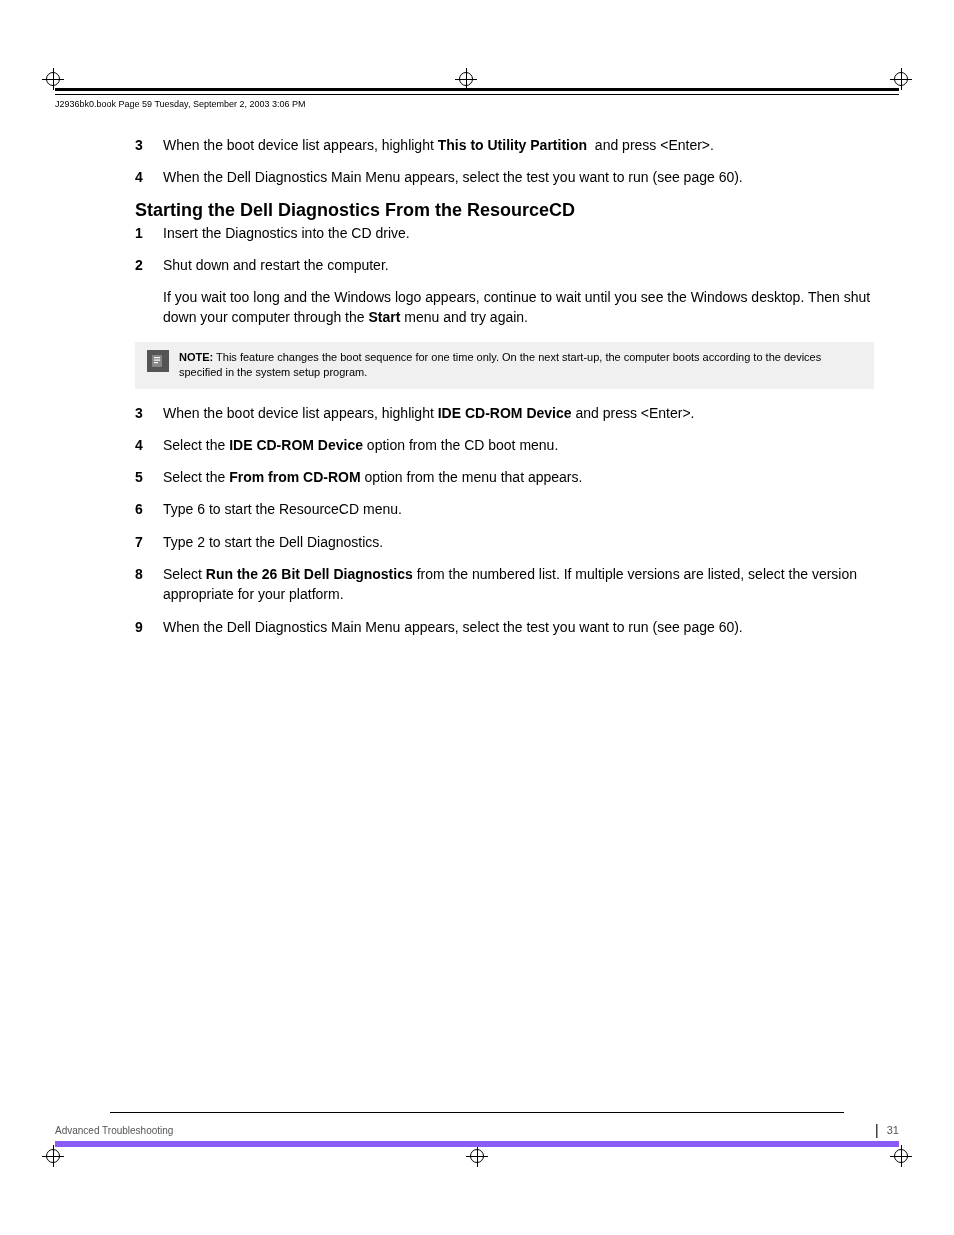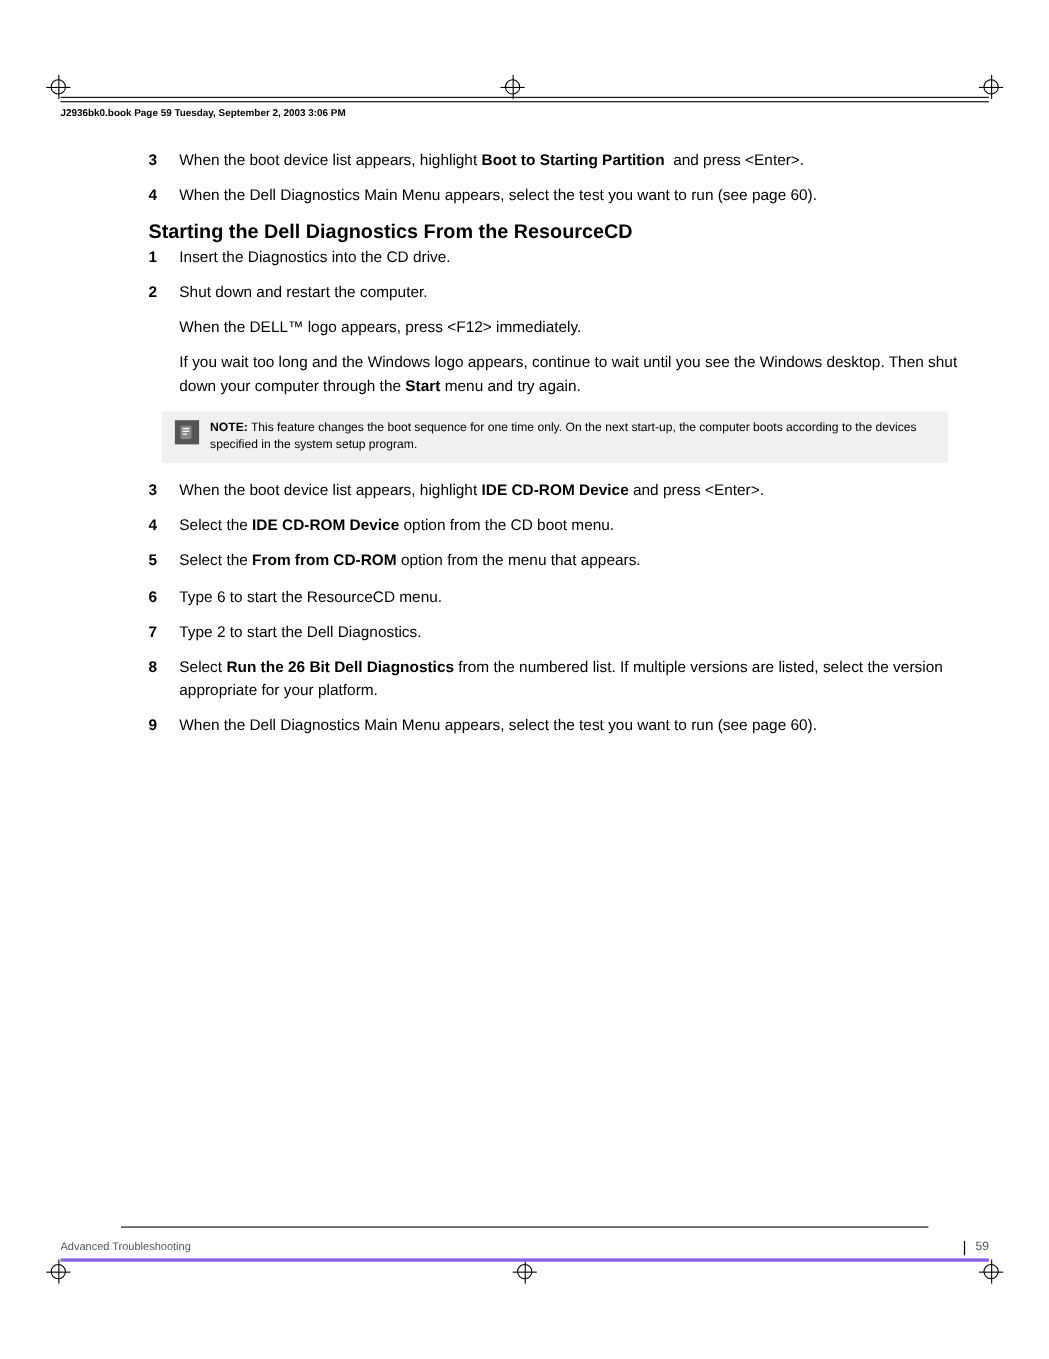--- a/index.html
+++ b/index.html
@@ -61,35 +61,34 @@
     .ch-tl { top: 68px; left: 42px; }
     .ch-tc { top: 68px; left: 50%; transform: translateX(-50%); }
     .ch-tr { top: 68px; right: 42px; }
 
     
     .header-bar {
       position: absolute;
       top: 88px;
       left: 55px;
       right: 55px;
-      border-top: 1px solid #000000;
+      border-top: 3px solid #000000;
       padding-top: 3px;
       font-size: 9px;
       font-family: Arial, sans-serif;
       color: #000;
-      font-weight: bold;
     }
 
     
     .footer-bar {
       position: absolute;
       bottom: 88px;
       left: 55px;
       right: 55px;
-      border-bottom: 3px solid #8b5cf6;
+      border-bottom: 6px solid #8b5cf6;
       padding-bottom: 3px;
       display: flex;
       justify-content: space-between;
       align-items: center;
       font-size: 11px;
       font-family: Arial, sans-serif;
       color: #555;
     }
 
     .footer-left {
@@ -143,21 +142,21 @@
       margin-top: 6px;
     }
 
     
     .note-box {
       display: flex;
       align-items: flex-start;
       background: #f0f0f0;
       border: none;
       padding: 8px 12px;
-      margin: 14px 12px;
+      margin: 14px 0;
       font-size: 11px;
       font-family: Arial, sans-serif;
       line-height: 1.4;
     }
 
     .note-icon {
       width: 22px;
       height: 22px;
       background: #555;
       margin-right: 10px;
@@ -227,43 +226,40 @@
 
   <div class="header-bar">
     <hr class="separator-line">
     <span>J2936bk0.book  Page 59  Tuesday, September 2, 2003  3:06 PM</span>
   </div>
 
   <div class="content">
 
     <div class="list-item">
       <span class="list-num">3</span>
-      <span class="list-text">When the boot device list appears, highlight <strong>Boot to Starting Partition</strong>&nbsp; and press &lt;Enter&gt;.</span>
+      <span class="list-text">When the boot device list appears, highlight <strong>This to Utility Partition</strong>&nbsp; and press &lt;Enter&gt;.</span>
     </div>
 
     <div class="list-item">
       <span class="list-num">4</span>
       <span class="list-text">When the Dell Diagnostics Main Menu appears, select the test you want to run (see page 60).</span>
     </div>
 
     <div class="section-heading">Starting the Dell Diagnostics From the ResourceCD</div>
 
     <div class="list-item">
       <span class="list-num">1</span>
       <span class="list-text">Insert the Diagnostics into the CD drive.</span>
     </div>
 
     <div class="list-item">
       <span class="list-num">2</span>
       <span class="list-text">Shut down and restart the computer.</span>
     </div>
 
-    <div class="sub-para">
-      When the DELL™ logo appears, press &lt;F12&gt; immediately.
-    </div>
 
     <div class="sub-para">
       If you wait too long and the Windows logo appears, continue to wait until you see the Windows desktop. Then shut down your computer through the <strong>Start</strong> menu and try again.
     </div>
 
     <div class="note-box">
       <div class="note-icon">
         <svg width="14" height="14" viewBox="0 0 14 14">
           <rect x="1" y="1" width="10" height="12" fill="#888" rx="1"></rect>
           <rect x="3" y="3" width="6" height="1.2" fill="#fff"></rect>
@@ -311,17 +307,17 @@
       <span class="list-text">When the Dell Diagnostics Main Menu appears, select the test you want to run (see page 60).</span>
     </div>
 
   </div>
 
   <div class="footer-bar">
     <div style="position:absolute; bottom: 28px; left:55px; right:55px; border-top: 1.5px solid #000;"></div>
     <span class="footer-left">Advanced Troubleshooting</span>
     <div style="display:flex; align-items:center; gap:8px;">
       <span style="font-size:14px; color:#000;">|</span>
-      <span class="footer-page-num">59</span>
+      <span class="footer-page-num">31</span>
     </div>
   </div>
 
 </div>
 
 </body></html>

